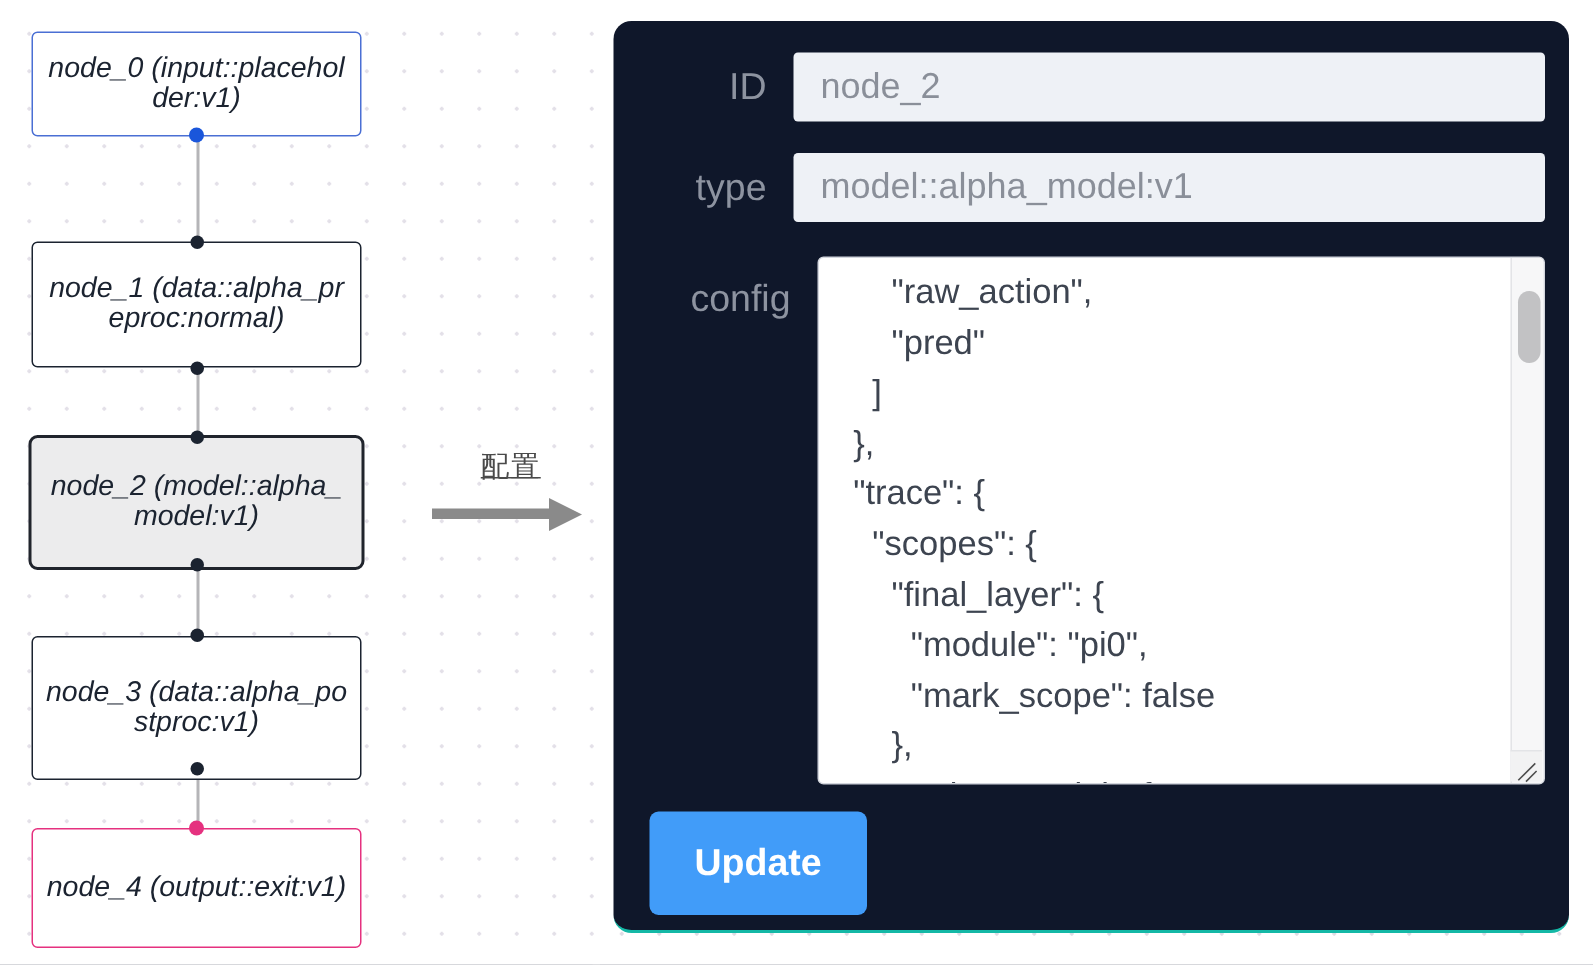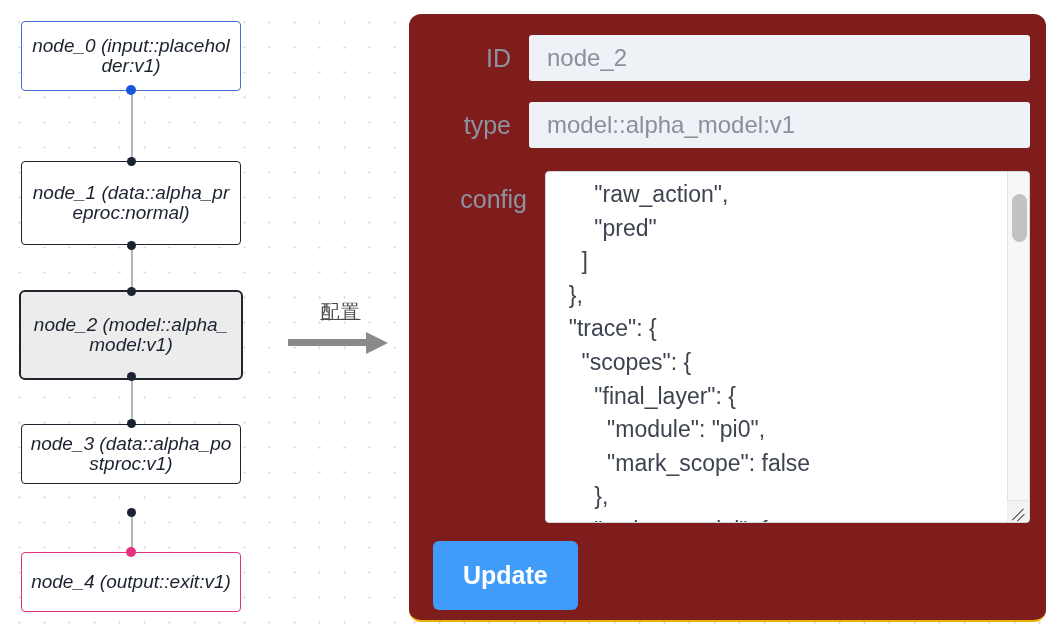--- a/index.html
+++ b/index.html
@@ -133,23 +133,23 @@
     border-left: 22px solid #8a8a8a;
   }
 
   
   #config-panel {
     position: absolute;
     left: 409px;
     top: 14px;
     width: 637px;
     height: 608px;
-    background: #7f1d1d;
+    background: #0f172a;
     border-radius: 12px;
-    border-bottom: 2px solid #eab308;
+    border-bottom: 2px solid #14b8a6;
     box-sizing: border-box;
     overflow: hidden;
   }
   .form-row {
     display: flex;
     align-items: center;
     padding: 0 16px 0 0;
   }
   .form-row.id-row { margin-top: 21px; }
   .form-row.type-row { margin-top: 21px; }
@@ -294,28 +294,28 @@
     <div class="handle" style="top:157px;"></div>
     <div class="handle" style="top:241px;"></div>
 
     <div class="node selected" style="top:290px; height:90px; left:19px; width:224px;">
       <div class="node-text">node_2
 (model::alpha_model:v1)</div>
     </div>
     <div class="handle" style="top:287px;"></div>
     <div class="handle" style="top:372px;"></div>
 
-    <div class="node" style="top:424px; height:60px;">
+    <div class="node" style="top:424px; height:96px;">
       <div class="node-text">node_3
 (data::alpha_postproc:v1)</div>
     </div>
     <div class="handle" style="top:419px;"></div>
     <div class="handle" style="top:508px;"></div>
 
-    <div class="node output-node" style="top:552px; height:60px;">
+    <div class="node output-node" style="top:552px; height:80px;">
       <div class="node-text">node_4
 (output::exit:v1)</div>
     </div>
     <div class="handle pink" style="top:547px;"></div>
   </div>
 
   <div id="arrow-group">
     <div id="arrow-label">配置</div>
     <div id="arrow-shape">
       <div id="arrow-shaft"></div>

